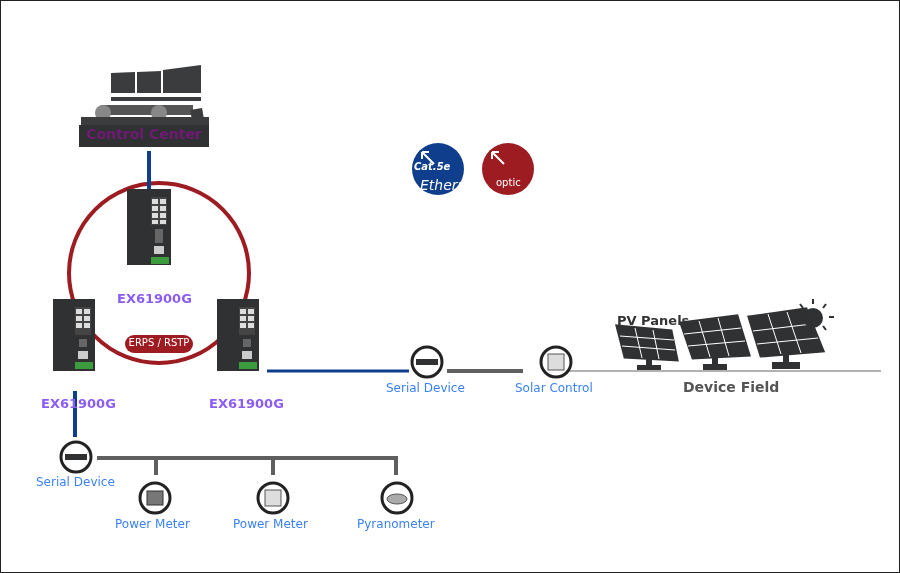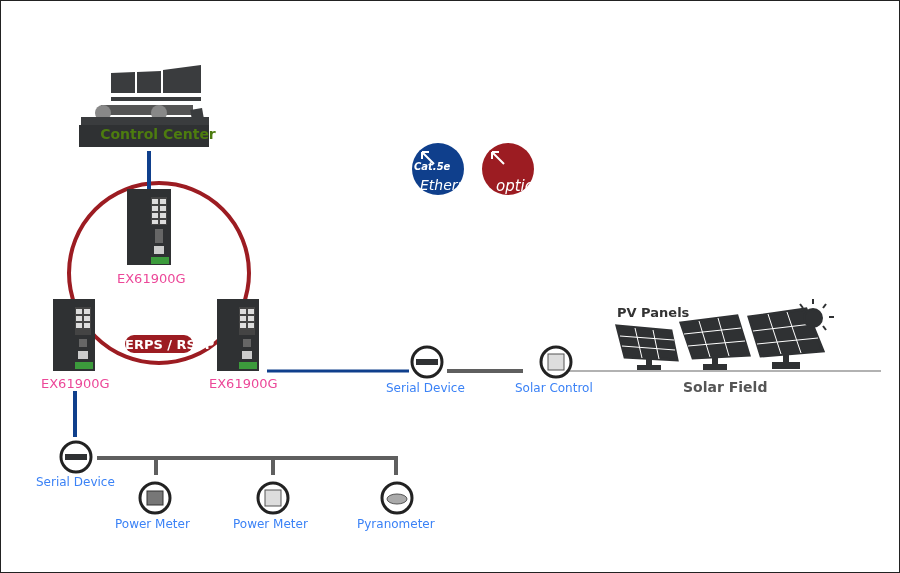--- a/index.html
+++ b/index.html
@@ -1,19 +1,19 @@
 <!DOCTYPE html>
 <html><head>
 <meta charset="utf-8">
 <style>
   html, body { margin:0; padding:0; background:#fff; }
   #stage { position:relative; width:898px; height:571px; border:1px solid #222; overflow:hidden; background:#fff; font-family:"DejaVu Sans","Liberation Sans",sans-serif; }
   svg { position:absolute; left:0; top:0; }
   .lbl { position:absolute; white-space:nowrap; }
-  .sw-label { font-weight:normal; font-size:13px; color:#ec4899; }
+  .sw-label { font-weight:bold; font-size:13px; color:#8b5cf6;margin-top:20px; }
   .dev-label { font-size:12px; color:#3b82f6; }
 </style>
 </head>
 <body>
 
 <div id="stage">
 <svg width="898" height="571" viewBox="0 0 898 571">
 
   <circle cx="158" cy="272" r="90" fill="none" stroke="#9c1c22" stroke-width="4"></circle>
 
@@ -158,36 +158,36 @@
   <g stroke="#2f3133" stroke-width="2">
     <circle cx="812" cy="317" r="9" fill="#2f3133"></circle>
     <line x1="812" y1="298" x2="812" y2="303"></line>
         <line x1="799" y1="303" x2="802" y2="307"></line>
         <line x1="825" y1="303" x2="822" y2="307"></line>
         <line x1="828" y1="316" x2="833" y2="316"></line>
         <line x1="825" y1="329" x2="822" y2="325"></line>
   </g>
 </svg>
 
-<div class="lbl" style="left:92px;top:125px;width:130px;text-align:center;color:#4d7c0f;font-weight:bold;font-size:14px;">Control Center</div>
+<div class="lbl" style="left:78px;top:125px;width:130px;text-align:center;color:#701a75;font-weight:bold;font-size:14px;">Control Center</div>
 
 <div class="lbl" style="left:413px;top:160px;color:#fff;font-weight:bold;font-style:italic;font-size:10px;">Cat.5e</div>
 <div class="lbl" style="left:419px;top:176px;color:#fff;font-style:italic;font-size:14px;">Ethernet</div>
 <div class="lbl" style="left:483px;top:160px;color:#fff;font-weight:bold;font-style:italic;font-size:13px;margin-top:48px;">Fiber-</div>
-<div class="lbl" style="left:495px;top:176px;color:#fff;font-style:italic;font-size:15px;text-align:center;">optic</div>
+<div class="lbl" style="left:495px;top:176px;color:#fff;font-size:10px;text-align:center;">optic</div>
 
 <div class="lbl sw-label" style="left:116px;top:270px;">EX61900G</div>
 <div class="lbl sw-label" style="left:40px;top:375px;">EX61900G</div>
 <div class="lbl sw-label" style="left:208px;top:375px;">EX61900G</div>
 
-<div class="lbl" style="left:124px;top:336px;width:68px;text-align:center;color:#fff;font-weight:bold;font-size:13px;">ERPS / RSTP</div>
+<div class="lbl" style="left:124px;top:336px;width:68px;text-align:center;color:#fff;font-weight:normal;font-size:10px;">ERPS / RSTP</div>
 
 <div class="lbl dev-label" style="left:385px;top:380px;">Serial Device</div>
 <div class="lbl dev-label" style="left:514px;top:380px;">Solar Control</div>
 
-<div class="lbl" style="left:616px;top:304px;font-weight:bold;font-size:13px;color:#333;text-align:right;">PV Panels</div>
-<div class="lbl" style="left:682px;top:378px;font-weight:bold;font-size:14px;color:#555;">Solar Field</div>
+<div class="lbl" style="left:616px;top:312px;font-weight:bold;font-size:13px;color:#333;text-align:right;">PV Panels</div>
+<div class="lbl" style="left:682px;top:378px;font-weight:bold;font-size:14px;color:#555;">Device Field</div>
 
 <div class="lbl dev-label" style="left:35px;top:474px;">Serial Device</div>
 <div class="lbl dev-label" style="left:114px;top:516px;">Power Meter</div>
 <div class="lbl dev-label" style="left:232px;top:516px;">Power Meter</div>
 <div class="lbl dev-label" style="left:356px;top:516px;text-align:center;">Pyranometer</div>
 </div>
 
 </body></html>

